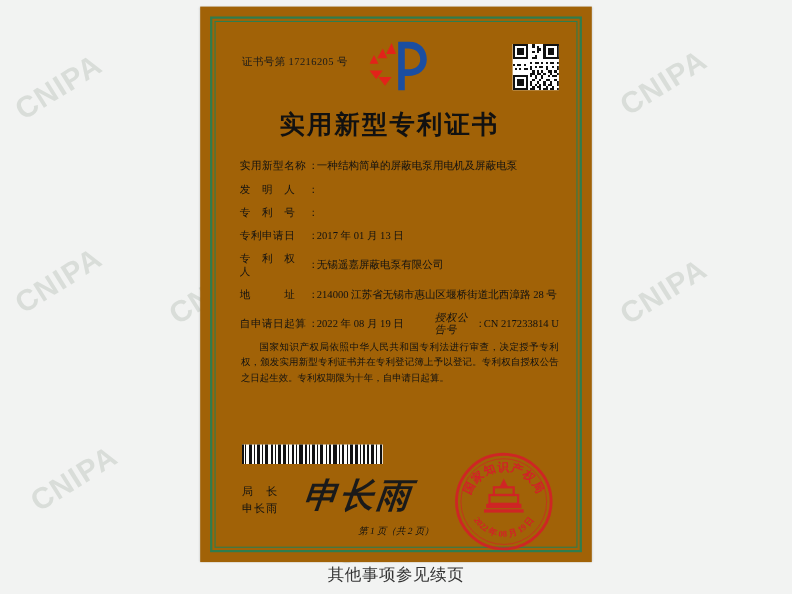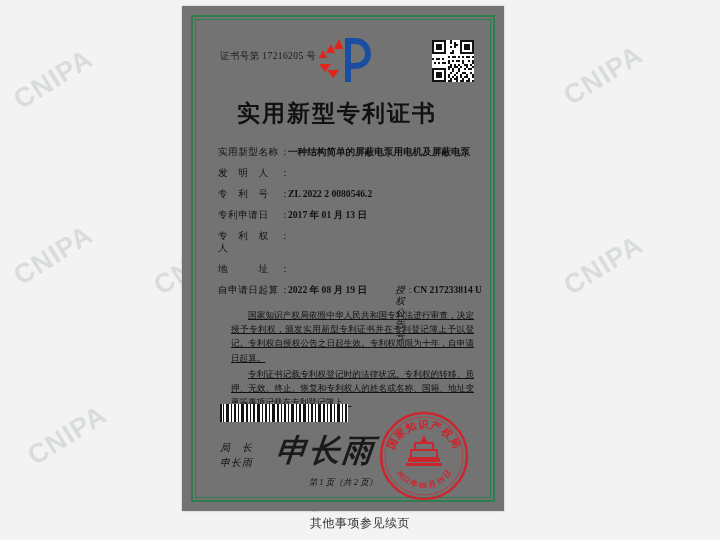--- a/index.html
+++ b/index.html
@@ -17,23 +17,23 @@
     position: relative;
     width: 720px;
     height: 540px;
     background: #f2f3f2;
   }
   
   .sheet {
     position: absolute;
     left: 182px;
     top: 6px;
-    width: 322px;
+    width: 356px;
     height: 505px;
-    background: #737373;
+    background: #a16207;
     box-shadow: 0 0 2px rgba(0,0,0,0.25);
     overflow: hidden;
   }
   .border-outer {
     position: absolute;
     left: 9px;
     top: 9px;
     right: 9px;
     bottom: 9px;
     border: 2px solid #2e7d4f;
@@ -110,76 +110,74 @@
 
   
   .fields {
     position: absolute;
     left: 36px;
     top: 140px;
     right: 30px;
   }
   .row {
     display: flex;
-    align-items: flex-start;
+    align-items: center;
     font-size: 9.6px;
     color: #111;
     margin-bottom: 9.5px;
     line-height: 1.2;
   }
   .lbl {
     width: 62px;
     flex: none;
     letter-spacing: 0.5px;
   }
   .colon { width: 8px; flex: none; }
-  .val { flex: 1; font-weight: bold; }
+  .val { flex: 1; }
   .row.two .val { flex: none; }
   .sub-lbl {
     margin-left: 28px;
     letter-spacing: 0.5px;
     font-style: italic;
   }
 
   
   .body-text {
     position: absolute;
     left: 36px;
     right: 30px;
     top: 302px;
     font-size: 8.6px;
     line-height: 1.65;
     color: #111;
     text-align: justify;
   }
   .body-text p {
-    margin: 0 0 2px 13px;
+    margin: 0 0 2px 1px;
     text-indent: 17px;
-    text-decoration: underline;
   }
 
   
   .barcode {
     position: absolute;
     left: 38px;
     top: 398px;
     width: 128px;
     height: 18px;
   }
 
   
   .sig-label {
     position: absolute;
     left: 38px;
     top: 434px;
     font-size: 10px;
     line-height: 1.5;
     color: #111;
     letter-spacing: 1px;
-    font-style: italic;
   }
   .sig-script {
     position: absolute;
     left: 94px;
     top: 424px;
     font-size: 31px;
     font-family: "Liberation Serif", serif;
     color: #1a1a1a;
     font-weight: bold;
     font-style: italic;
@@ -203,21 +201,21 @@
     font-size: 8.6px;
     color: #111;
     font-style: italic;
   }
   .footer-note {
     position: absolute;
     left: 0;
     right: 0;
     bottom: 8px;
     text-align: center;
-    font-size: 12px;
+    font-size: 15px;
     color: #333;
     letter-spacing: 0.5px;
   }
 </style>
 </head>
 <body>
 
 <div class="page">
 
   <div class="wm a">CNIPA</div>
@@ -344,48 +342,48 @@
         <div class="colon">：</div>
         <div class="val">一种结构简单的屏蔽电泵用电机及屏蔽电泵</div>
       </div>
       <div class="row">
         <div class="lbl">发　明　人</div>
         <div class="colon">：</div>
       </div>
       <div class="row">
         <div class="lbl">专　利　号</div>
         <div class="colon">：</div>
-        <div class="val">ZL 2022 2 0080546.2</div>
       </div>
       <div class="row">
         <div class="lbl">专利申请日</div>
         <div class="colon">：</div>
         <div class="val">2017 年 01 月 13 日</div>
       </div>
       <div class="row">
         <div class="lbl">专　利　权　人</div>
         <div class="colon">：</div>
+        <div class="val">无锡遥嘉屏蔽电泵有限公司</div>
       </div>
       <div class="row">
         <div class="lbl">地　　　址</div>
         <div class="colon">：</div>
+        <div class="val">214000 江苏省无锡市惠山区堰桥街道北西漳路 28 号</div>
       </div>
       <div class="row two">
         <div class="lbl">自申请日起算</div>
         <div class="colon">：</div>
         <div class="val">2022 年 08 月 19 日</div>
         <div class="sub-lbl">授权公告号</div>
         <div class="colon">：</div>
         <div class="val">CN 217233814 U</div>
       </div>
     </div>
 
     <div class="body-text">
       <p>国家知识产权局依照中华人民共和国专利法进行审查，决定授予专利权，颁发实用新型专利证书并在专利登记簿上予以登记。专利权自授权公告之日起生效。专利权期限为十年，自申请日起算。</p>
-      <p>专利证书记载专利权登记时的法律状况。专利权的转移、质押、无效、终止、恢复和专利权人的姓名或名称、国籍、地址变更等事项记载在专利登记簿上。</p>
     </div>
 
     <div class="barcode">
       <svg width="128" height="18" shape-rendering="crispEdges">
         <rect width="128" height="18" fill="#fdfdfb"></rect>
         <g fill="#111">
           <rect x="0" y="0" width="2" height="18"></rect>
             <rect x="3" y="0" width="1" height="18"></rect>
           <rect x="6" y="0" width="3" height="18"></rect>
             <rect x="11" y="0" width="1" height="18"></rect>

